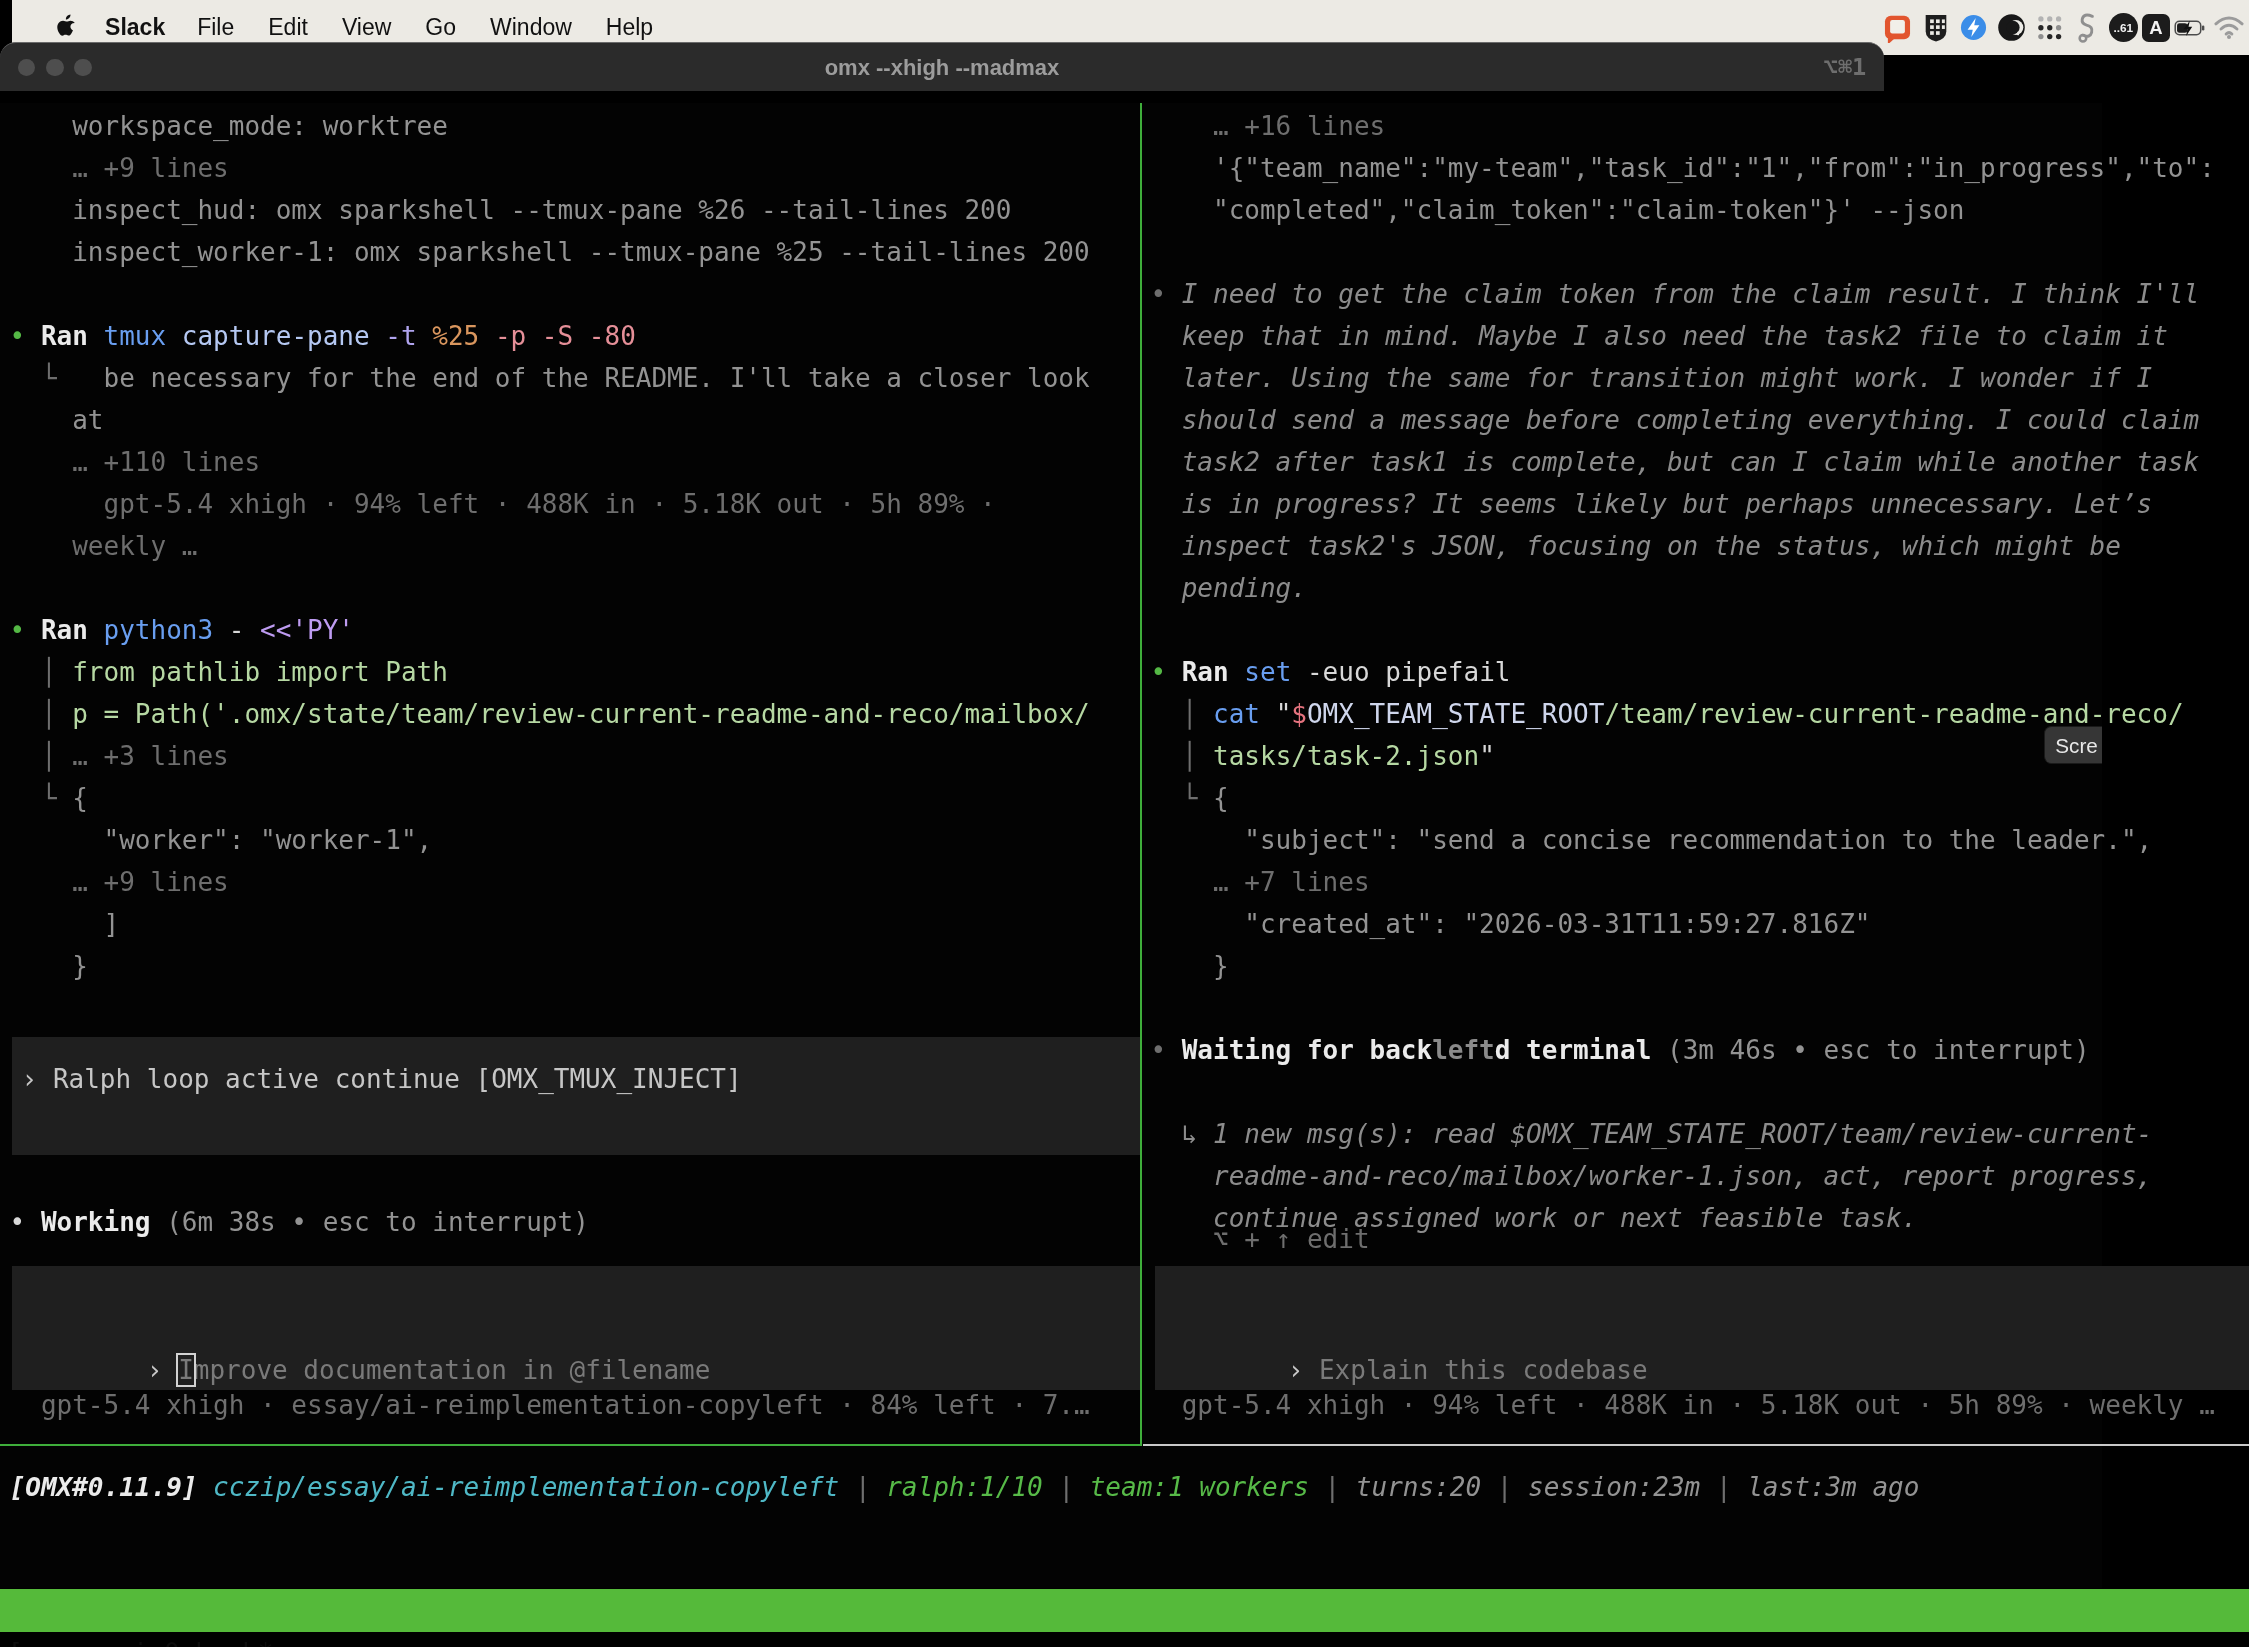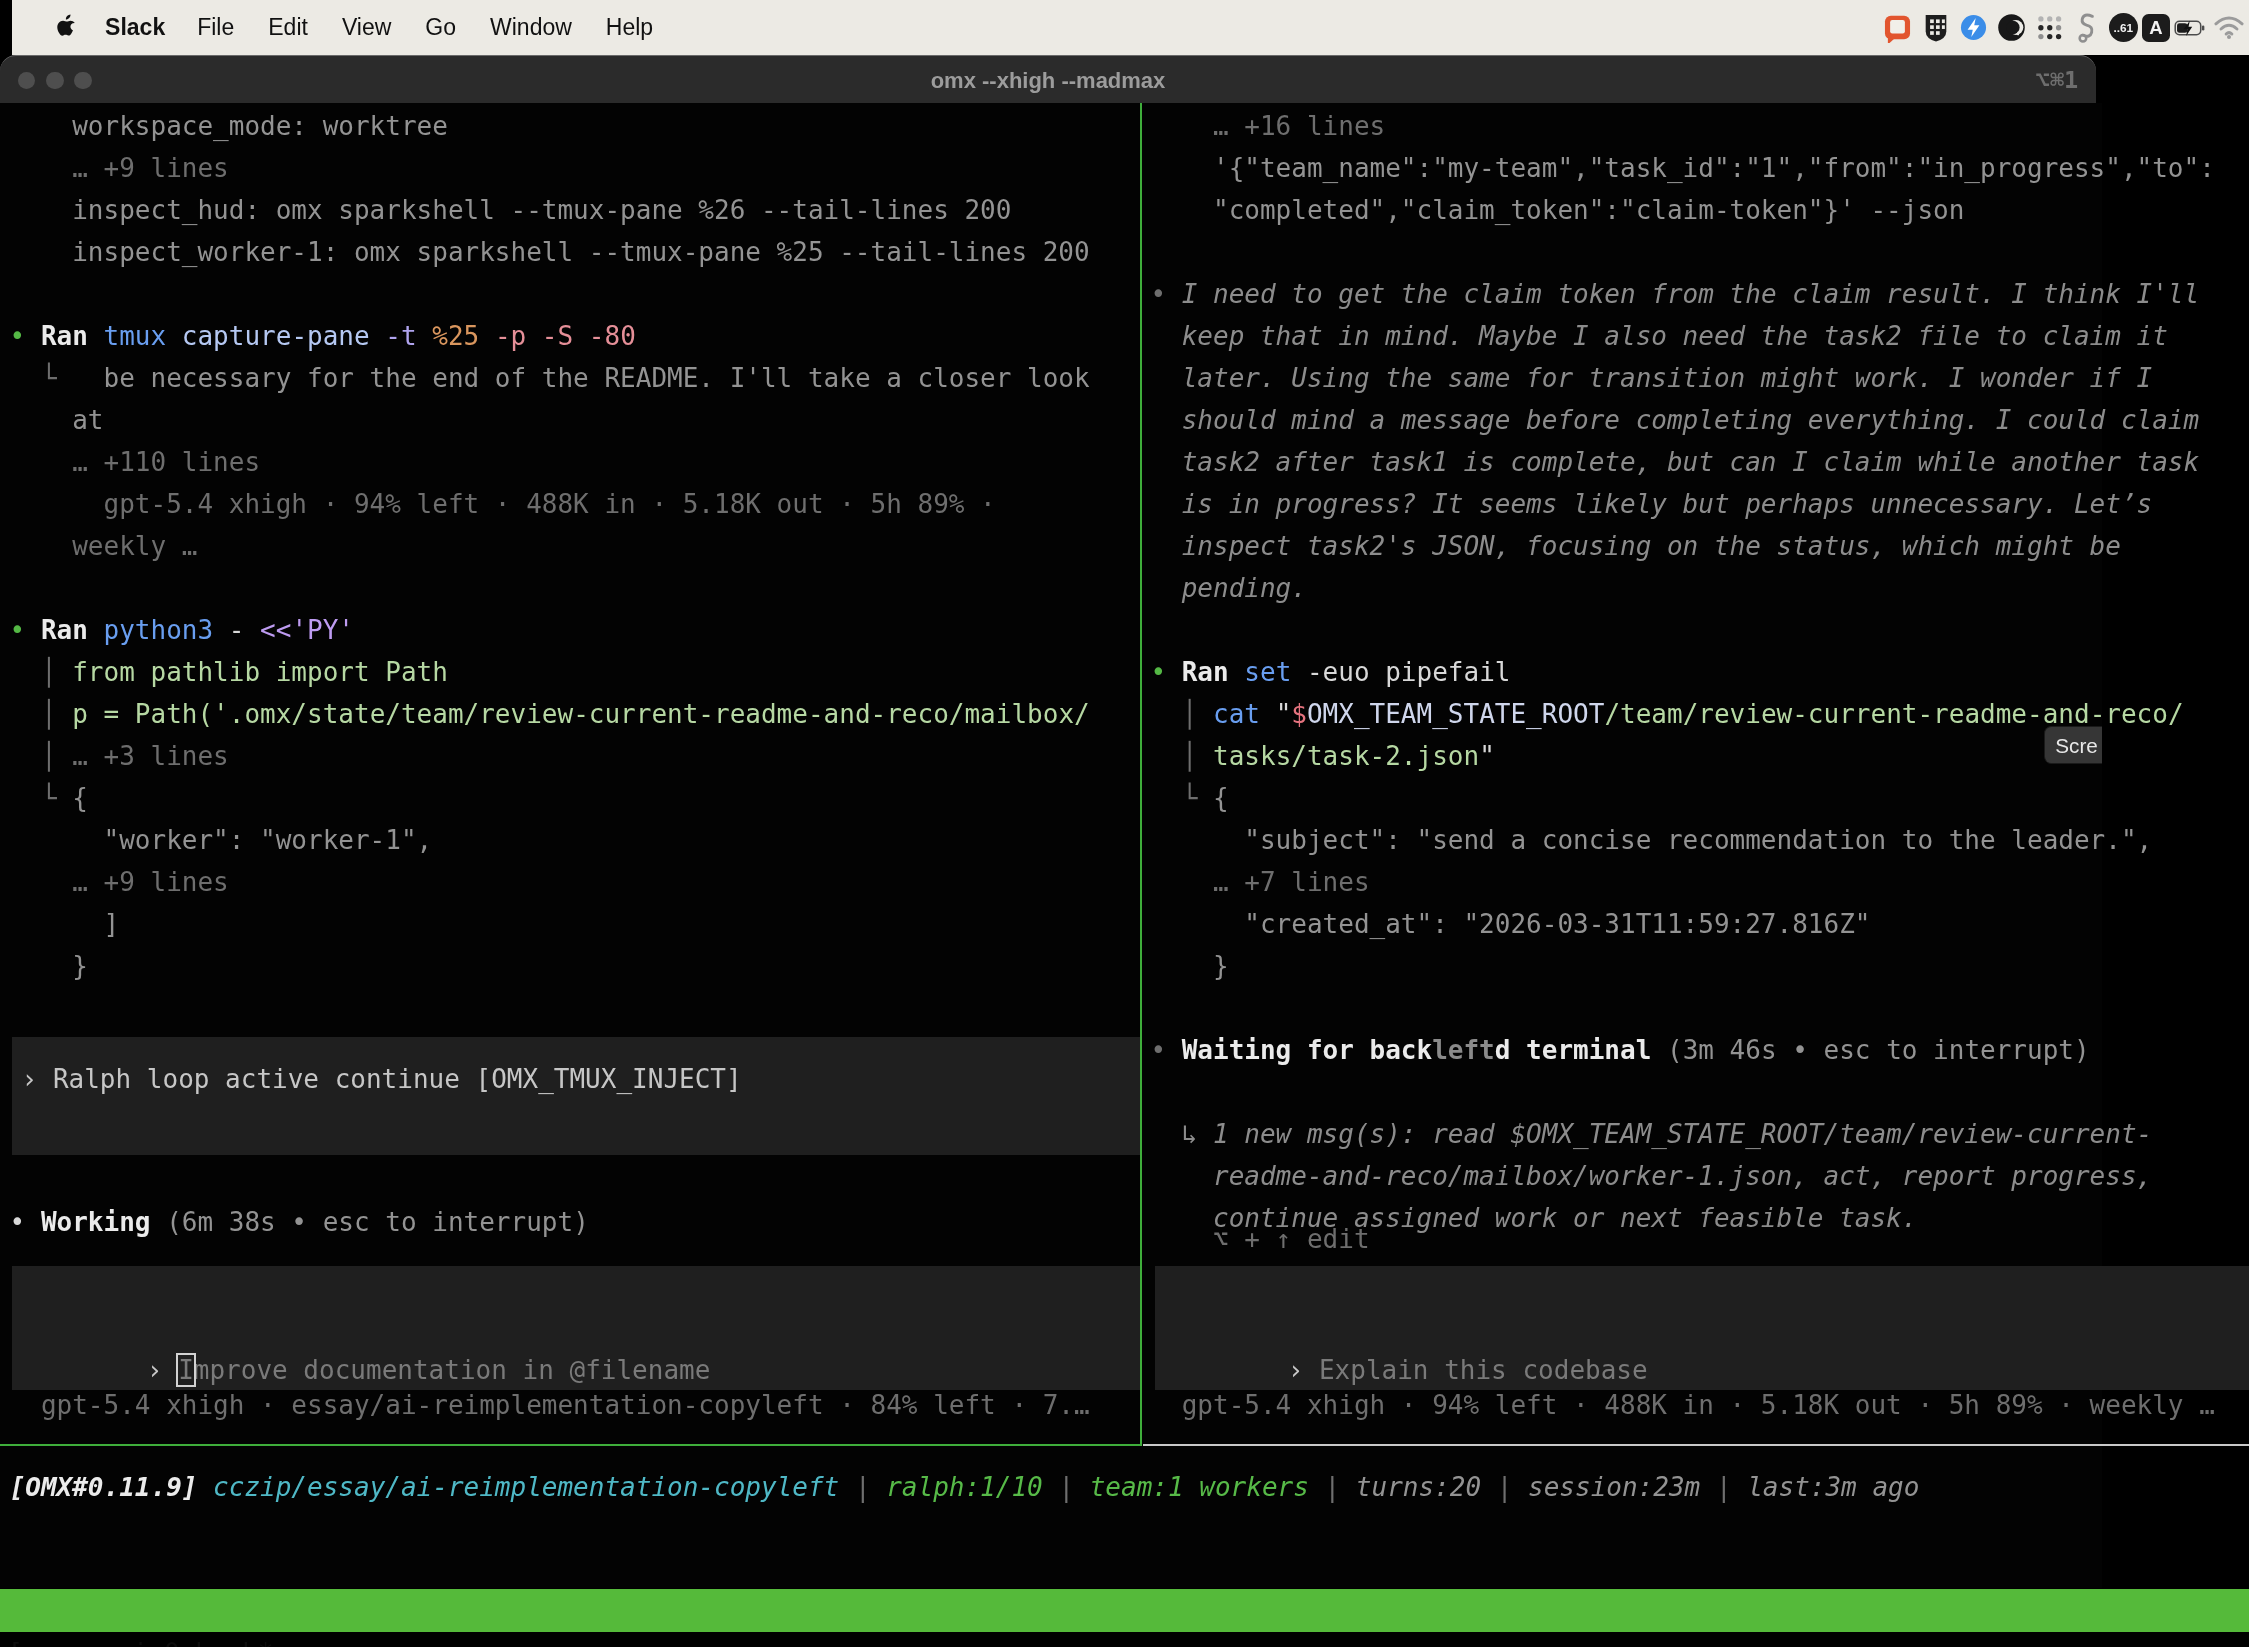--- a/index.html
+++ b/index.html
@@ -12,21 +12,21 @@
   #menubar .appname{font-weight:700;font-size:23px;margin-left:23.6px;}
   #menus{display:flex;gap:34px;margin-left:32px;font-size:23px;}
   #status-icons{position:absolute;right:16px;top:0;height:55px;display:flex;align-items:center;gap:4px;}
   .sicon{width:34px;height:34px;display:flex;align-items:center;justify-content:center;}
   .badge61{width:29.5px;height:29.5px;border-radius:50%;background:#1c1c1c;color:#f2f2f2;
     font-size:11.8px;font-weight:700;display:flex;align-items:center;justify-content:center;letter-spacing:0;}
   .badgeA{width:28px;height:28px;border-radius:6.6px;background:#1c1c1c;color:#f2f2f2;
     font-size:18.5px;font-weight:700;display:flex;align-items:center;justify-content:center;}
 
   
-  #titlebar{position:absolute;left:0;top:55px;width:2096px;height:49px;background:#2b2b2b;
+  #titlebar{position:absolute;left:0;top:42px;width:1884px;height:49px;background:#2b2b2b;
     border-radius:16px 16px 0 0;border-top:0.7px solid #6a6a6a;box-sizing:border-box;}
   .tl{position:absolute;top:15.5px;width:17.7px;height:17.7px;border-radius:50%;background:#4e4e4e;}
   #win-title{position:absolute;left:0;right:0;top:0;height:49px;line-height:49px;text-align:center;
     color:#9c9c9c;font-size:22px;font-weight:700;font-family:"Liberation Sans",sans-serif;}
   #win-shortcut{position:absolute;right:17.7px;top:0;height:49px;line-height:49px;color:#6e6e6e;
     font-size:23.6px;font-weight:700;}
 
   
   #term{position:absolute;left:0;top:103px;width:2102px;height:1485px;background:#030303;}
   .pane{position:absolute;top:0;height:1341px;overflow:hidden;}
@@ -227,21 +227,21 @@
 
   <div class="pane" id="pane-right">
     <div class="lines">
         <div class="tline"><span class="s-dim">    … +16 lines</span></div>
         <div class="tline"><span class="s-g">    '{"team_name":"my-team","task_id":"1","from":"in_progress","to":</span></div>
         <div class="tline"><span class="s-g">    "completed","claim_token":"claim-token"}' --json</span></div>
         <div class="tline">&nbsp;</div>
         <div class="tline"><span class="s-dim">• </span><span class="s-it">I need to get the claim token from the claim result. I think I'll</span></div>
         <div class="tline"><span class="s-it">  keep that in mind. Maybe I also need the task2 file to claim it</span></div>
         <div class="tline"><span class="s-it">  later. Using the same for transition might work. I wonder if I</span></div>
-        <div class="tline"><span class="s-it">  should mind a message before completing everything. I could claim</span></div>
+        <div class="tline"><span class="s-it">  should send a message before completing everything. I could claim</span></div>
         <div class="tline"><span class="s-it">  task2 after task1 is complete, but can I claim while another task</span></div>
         <div class="tline"><span class="s-it">  is in progress? It seems likely but perhaps unnecessary. Let’s</span></div>
         <div class="tline"><span class="s-it">  inspect task2's JSON, focusing on the status, which might be</span></div>
         <div class="tline"><span class="s-it">  pending.</span></div>
         <div class="tline">&nbsp;</div>
         <div class="tline"><span class="s-gb">• </span><span class="s-wb">Ran </span><span class="s-blue">set </span><span class="s-wt">-euo pipefail</span></div>
         <div class="tline"><span class="s-dim">  │ </span><span class="s-blue">cat </span><span class="s-wt">"</span><span class="s-red">$</span><span class="s-pale">OMX_TEAM_STATE_ROOT</span><span class="s-code">/team/review-current-readme-and-reco/</span></div>
         <div class="tline"><span class="s-dim">  │ </span><span class="s-code">tasks/task-2.json</span><span class="s-wt">"</span></div>
         <div class="tline"><span class="s-dim">  └ </span><span class="s-g">{</span></div>
         <div class="tline"><span class="s-g">      "subject": "send a concise recommendation to the leader.",</span></div>

